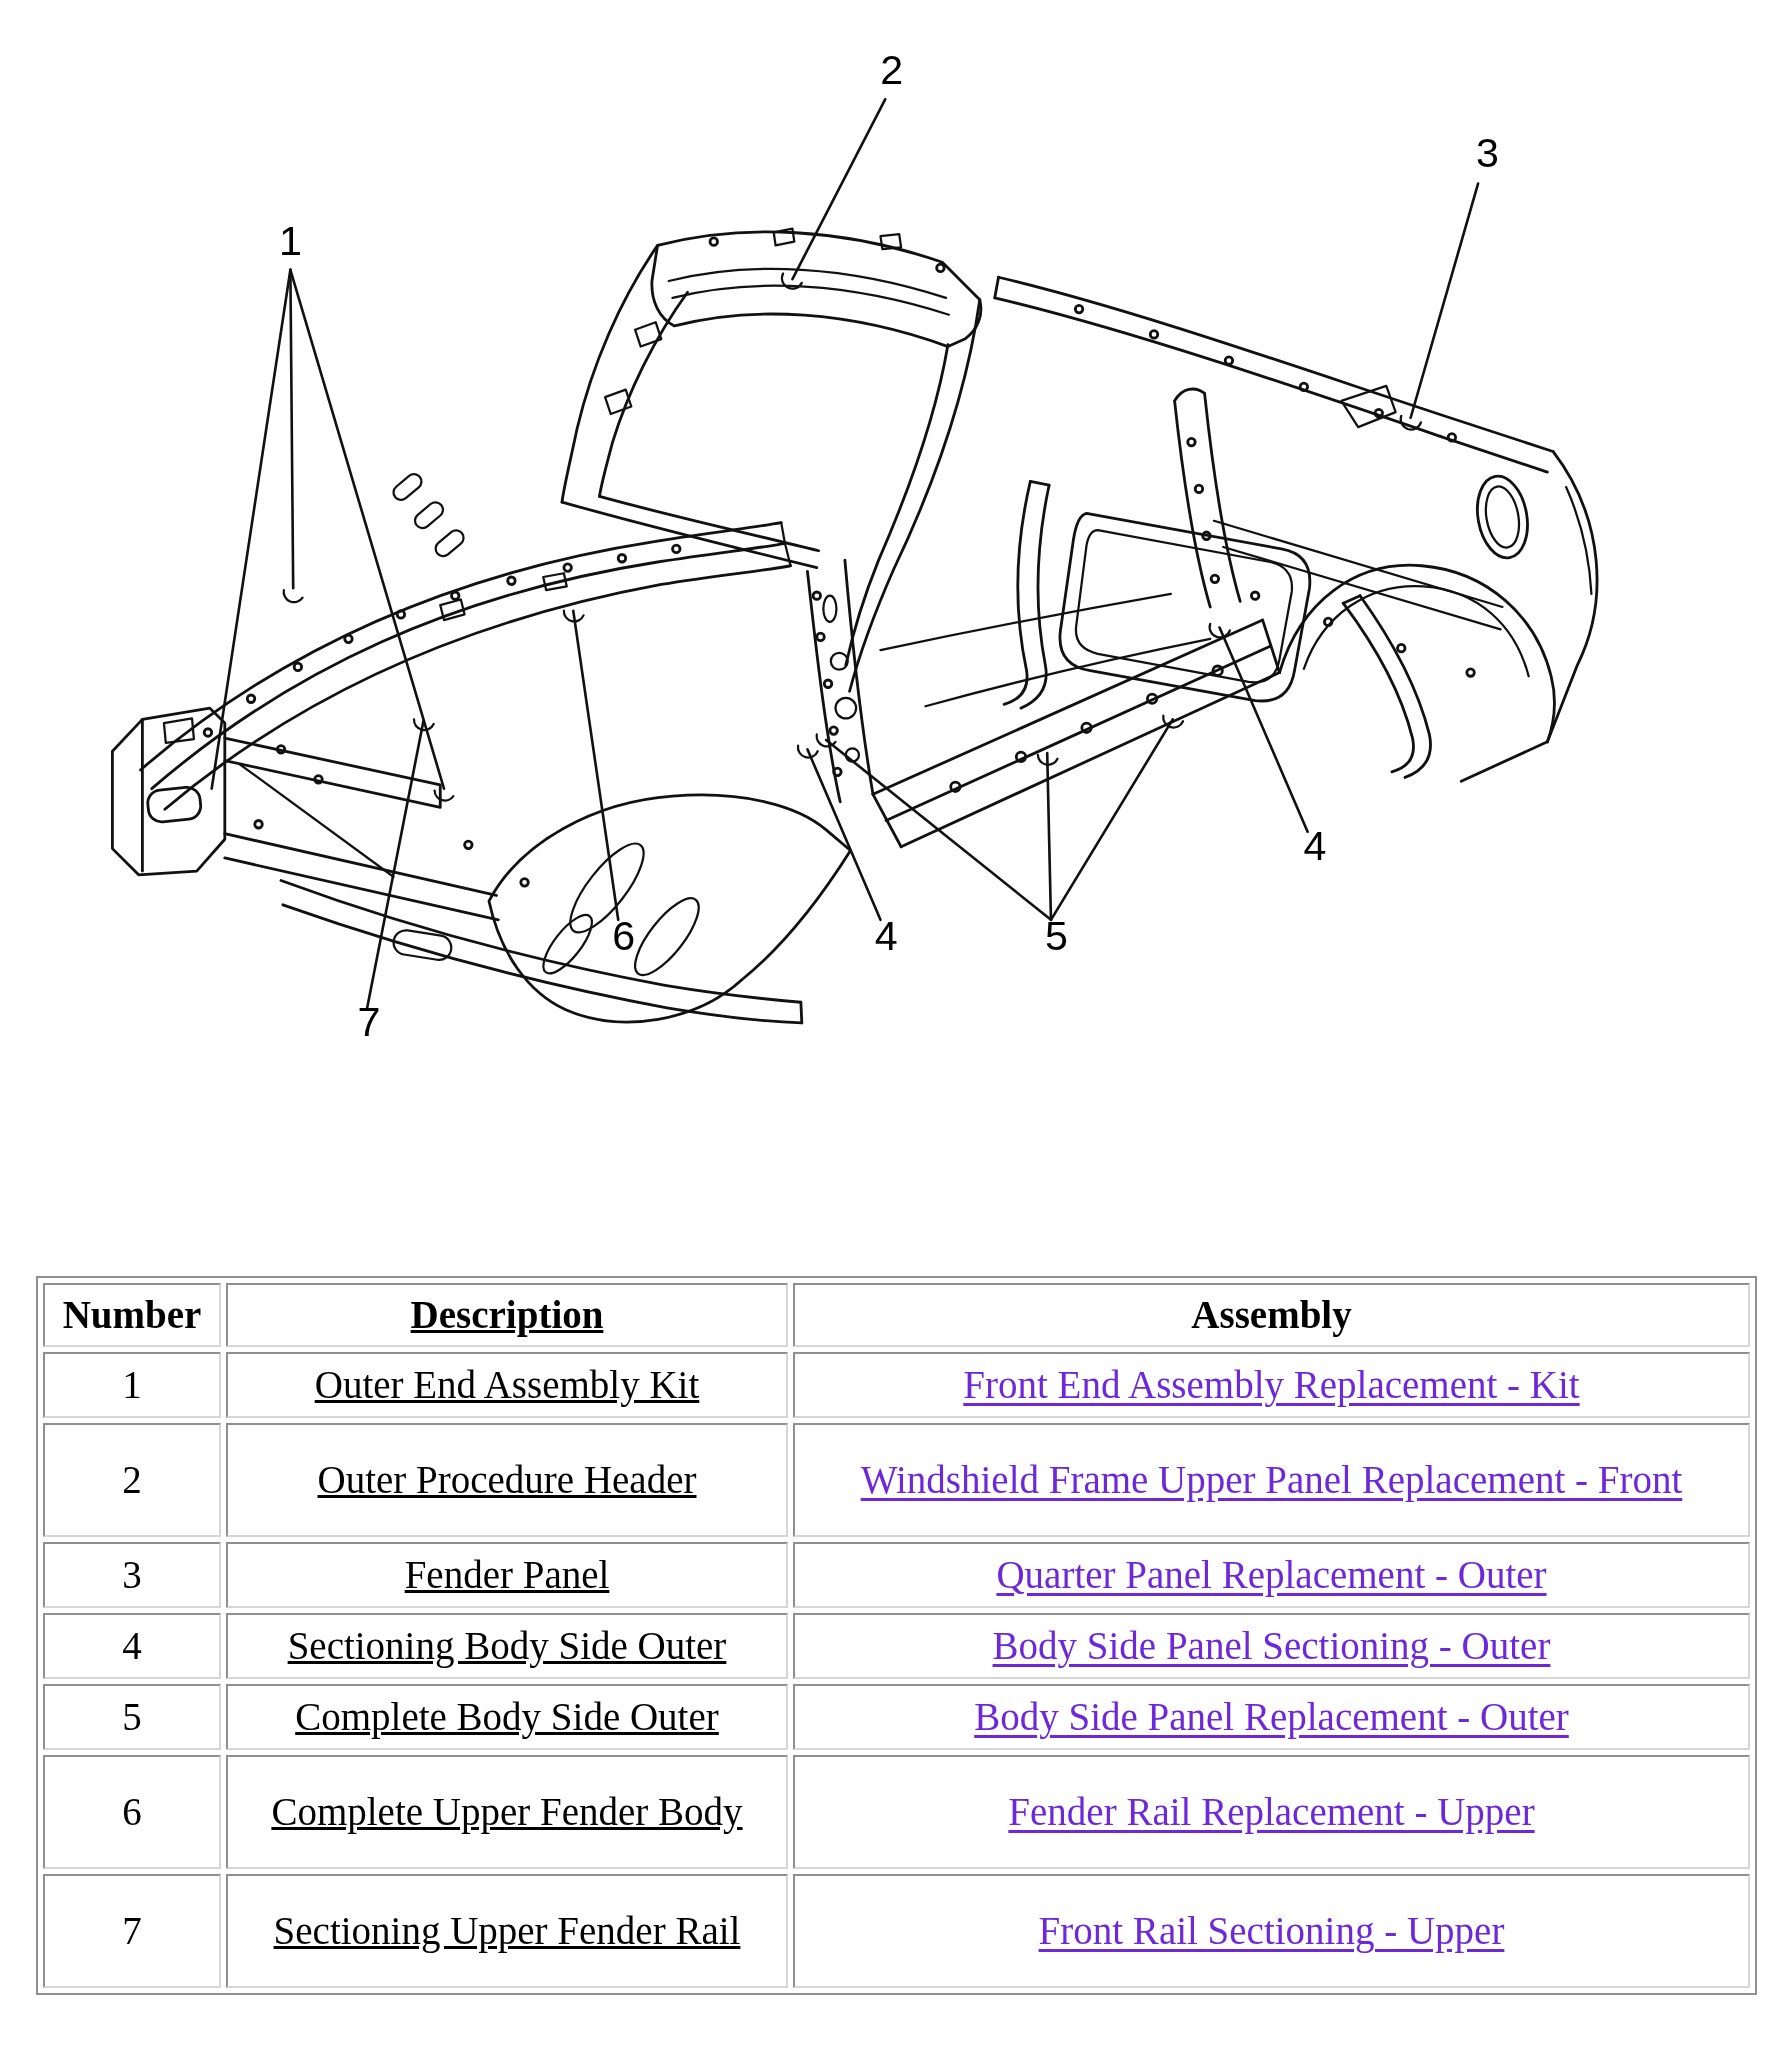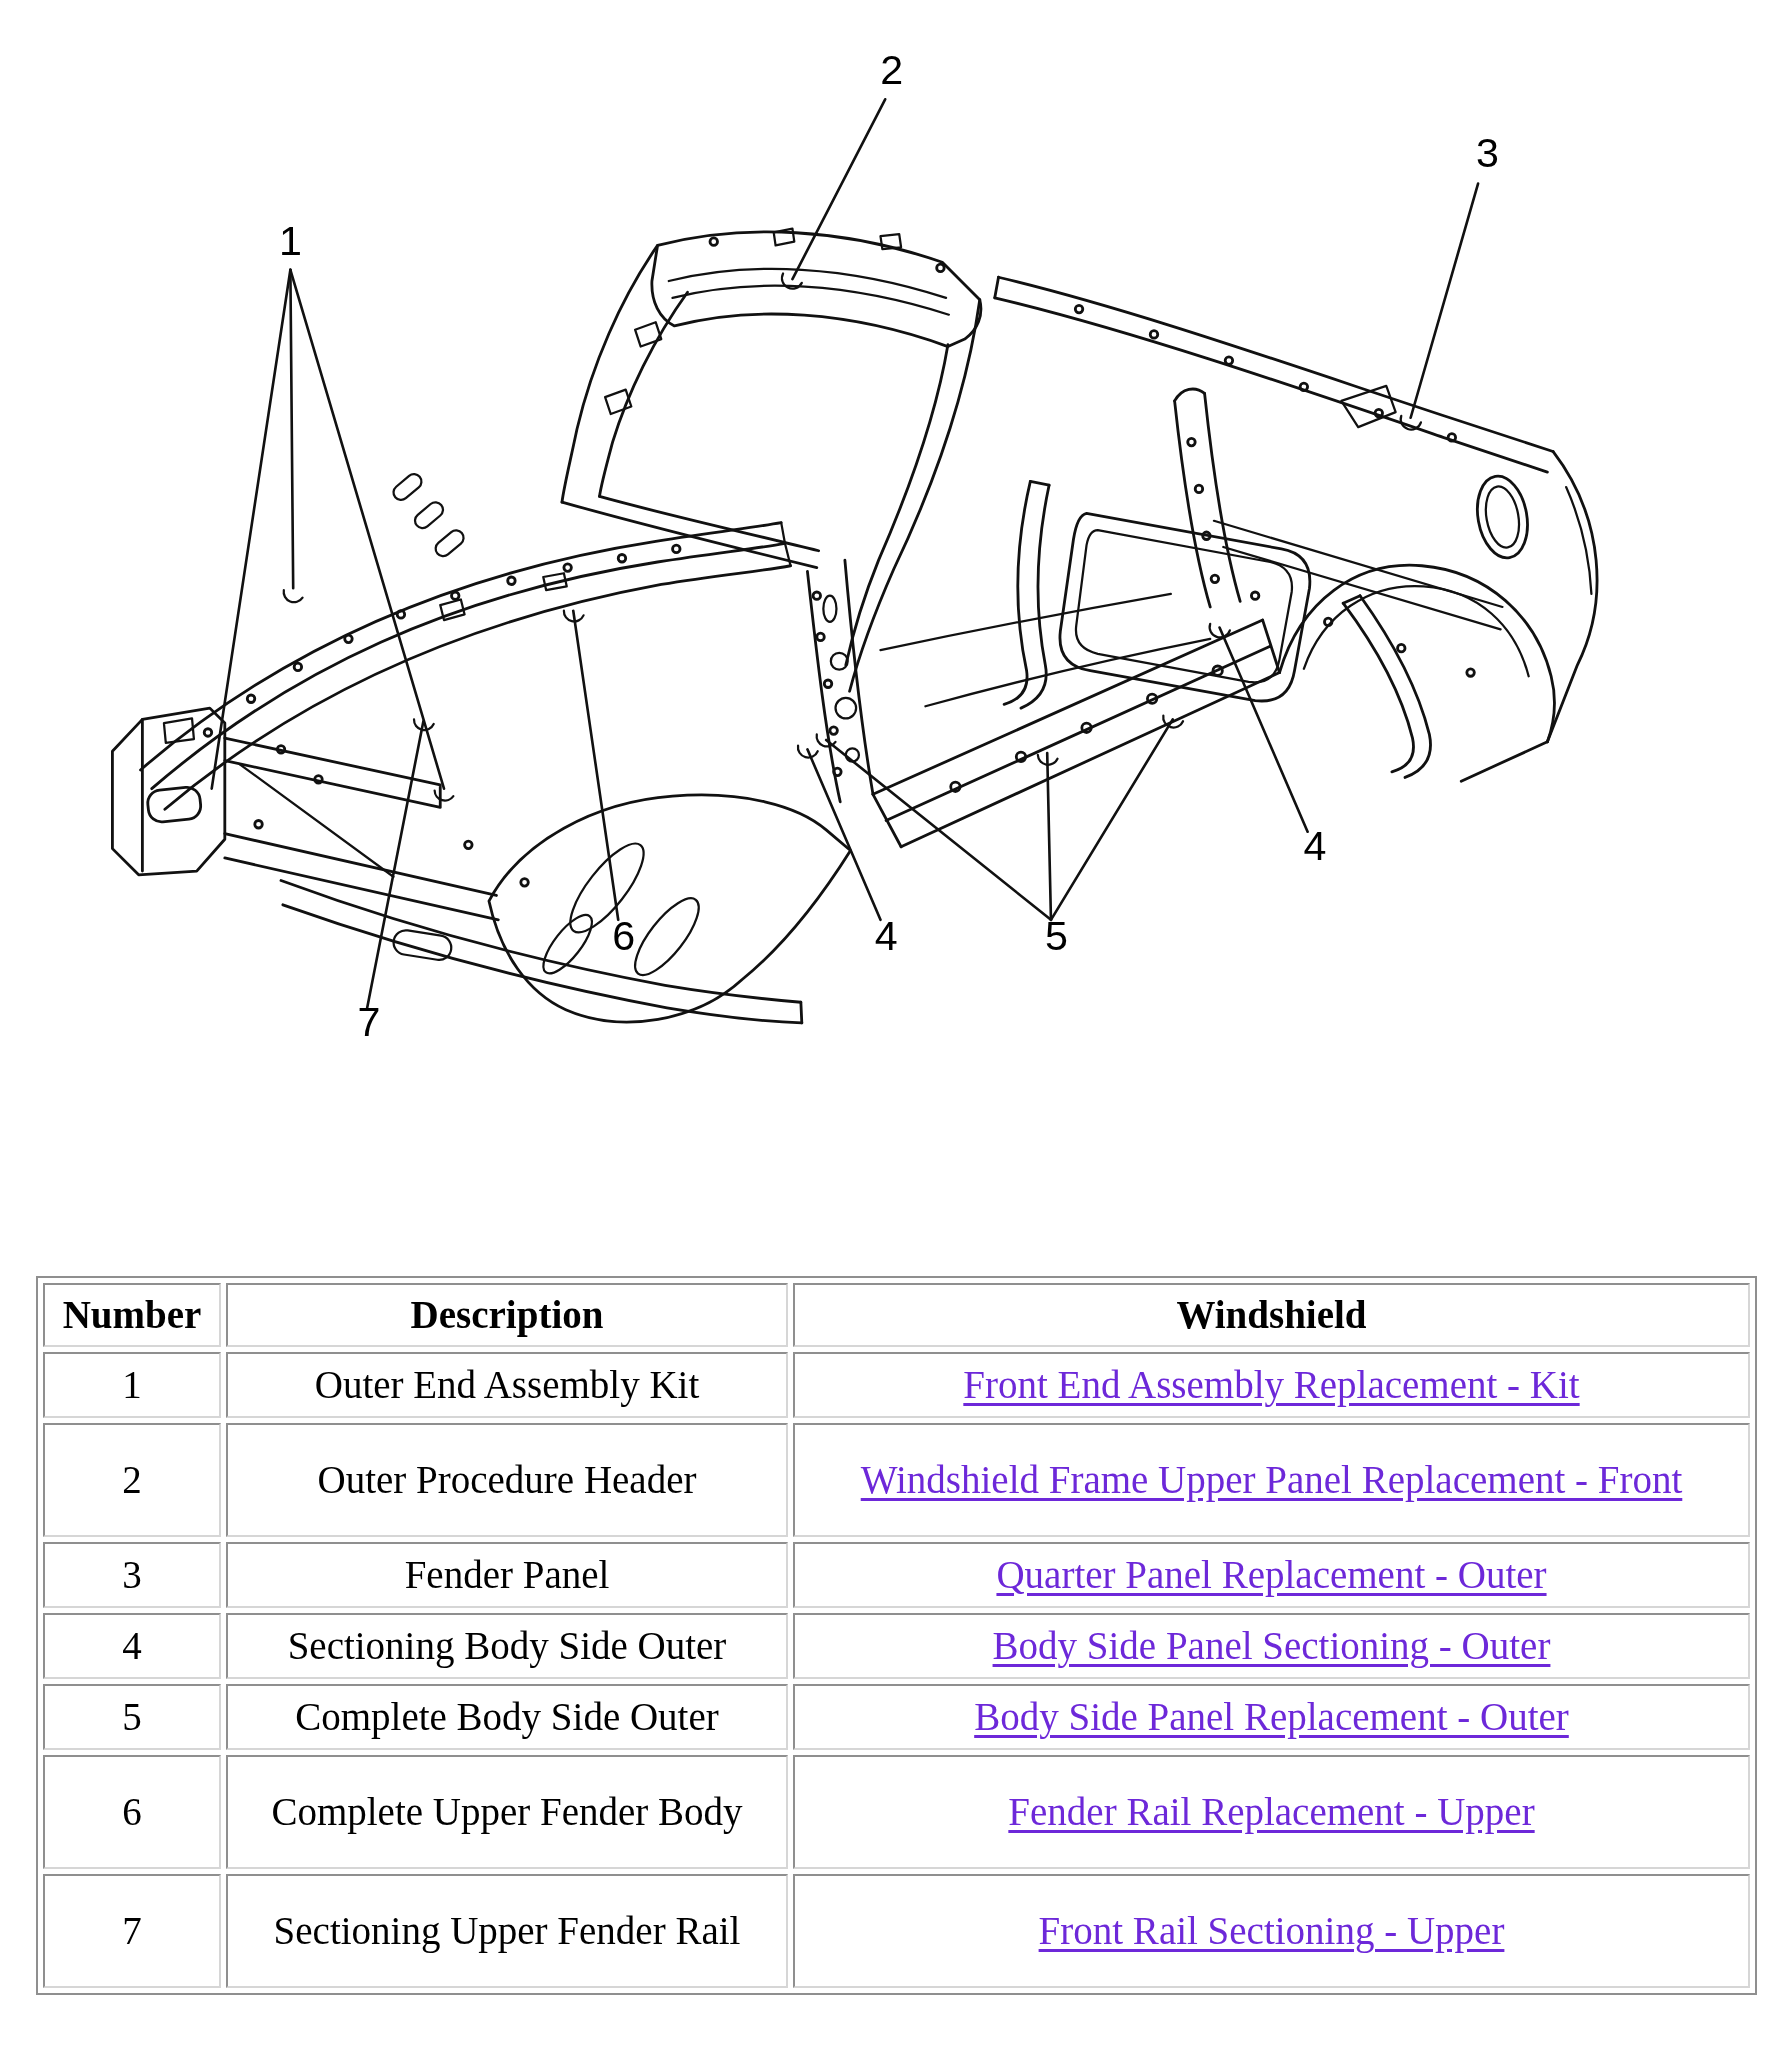--- a/index.html
+++ b/index.html
@@ -12,21 +12,21 @@
               border:2.8px solid #8f8f8f;border-collapse:separate;border-spacing:5.6px;
               background:#fff;}
   .parts th,.parts td{border-style:solid;border-width:2.8px;
               border-color:#8f8f8f #d6d6d6 #d6d6d6 #8f8f8f;
               text-align:center;vertical-align:middle;background:#fff;
               font-size:39px;line-height:1.22;box-sizing:border-box;padding:3.7px 9.4px;}
   .parts th{font-weight:bold;height:64px;}
   .parts td{height:66px;}
   tr.tall td{height:114px;}
   .c-num{width:178px;}
-  .c-desc{width:562px;padding:3.7px 52px;}
+  .c-desc{width:562px;padding:3.7px 52px;text-decoration:underline;}
   .c-proc{}
   .proc-link{color:#6d28d9;text-decoration:underline;text-decoration-thickness:2.8px;
              text-underline-offset:4.7px;display:inline-block;max-width:824px;cursor:pointer;}
   .parts td,.parts th{font-family:"Liberation Serif",serif;}
 </style>
 </head>
 <body>
 
 <div class="page">
 
@@ -200,21 +200,21 @@
       <text x="666" y="1014">6</text>
       <text x="394" y="1106">7</text>
     </g>
   </svg>
 
   <table class="parts">
     <thead>
       <tr>
         <th class="c-num">Number</th>
         <th class="c-desc">Description</th>
-        <th class="c-proc">Windshield</th>
+        <th class="c-proc">Assembly</th>
       </tr>
     </thead>
     <tbody>
         <tr>
       <td class="c-num">1</td>
       <td class="c-desc">Outer End Assembly Kit</td>
       <td class="c-proc">
         <a class="proc-link">Front End Assembly Replacement - Kit</a>
       </td>
     </tr>

